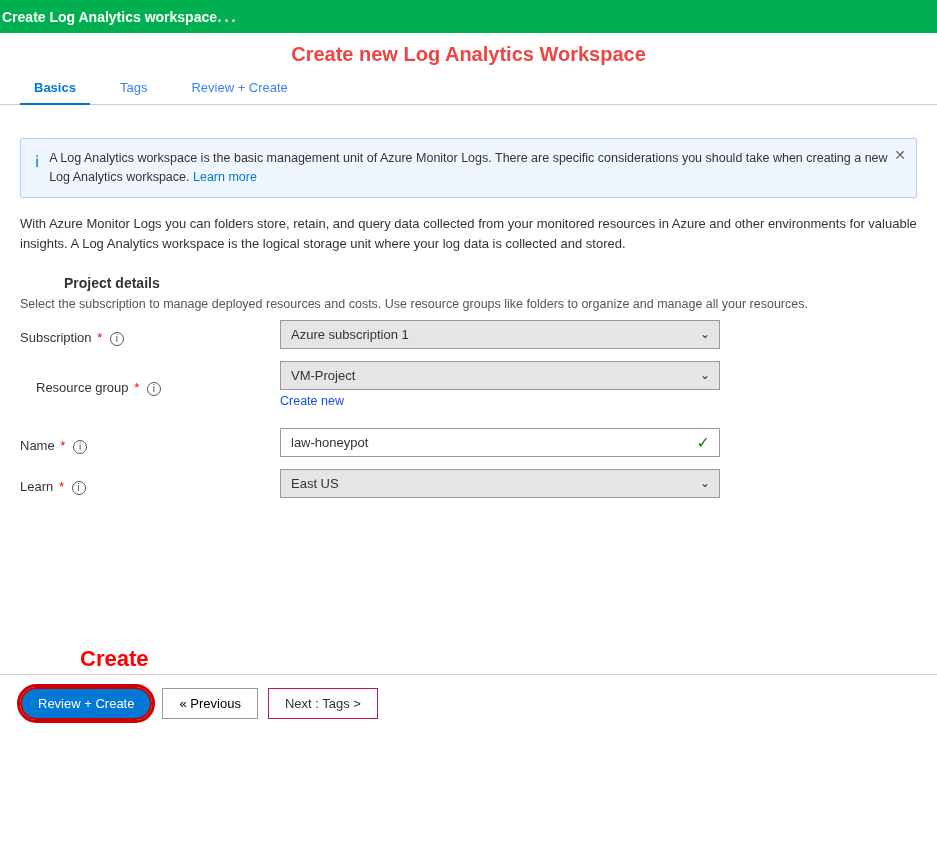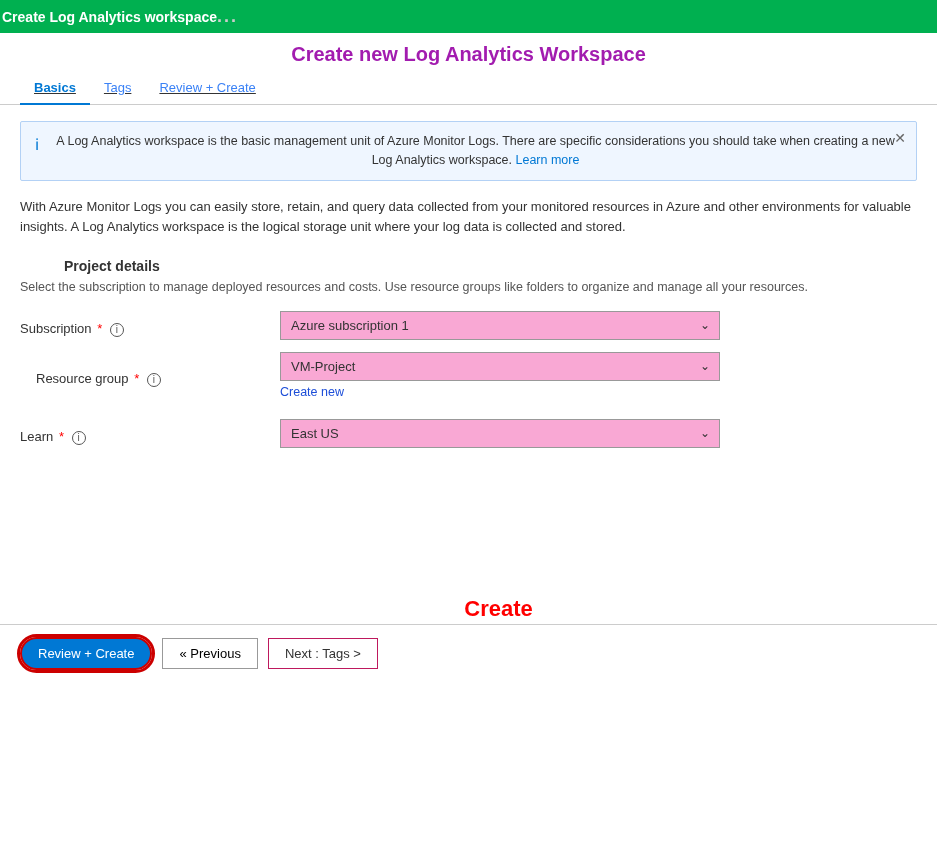--- a/index.html
+++ b/index.html
@@ -15,30 +15,29 @@
       align-items: center;
       gap: 0;
     }
     .title-bar .dots { color: #ccc; font-size: 18px; letter-spacing: 2px; }
 
     .page-header {
       text-align: center;
       padding: 10px 0 6px 0;
       font-size: 20px;
       font-weight: 700;
-      color: #a21caf;
+      color: #ef4444;
     }
 
     .tabs {
       display: flex;
-      gap: 0;
+      gap: 16px;
       border-bottom: 1px solid #ccc;
       padding: 0 20px;
-      margin-bottom: 0;
-      text-decoration: underline;
+      margin-bottom: 17px;
     }
     .tab {
       padding: 8px 14px;
       cursor: pointer;
       font-size: 13px;
       color: #3b82f6;
       border-bottom: 2px solid transparent;
       margin-bottom: -1px;
     }
     .tab.active {
@@ -63,21 +62,21 @@
       gap: 10px;
       margin-bottom: 16px;
       position: relative;
     }
     .info-icon {
       color: #0078d4;
       font-size: 16px;
       flex-shrink: 0;
       margin-top: 1px;
     }
-    .info-text { flex: 1; line-height: 1.5; text-align: center; }
+    .info-text { flex: 1; line-height: 1.5; }
     .info-text a { color: #0078d4; text-decoration: none; }
     .info-close {
       position: absolute;
       top: 8px;
       right: 10px;
       cursor: pointer;
       color: #666;
       font-size: 14px;
     }
 
@@ -91,21 +90,21 @@
     .section-title {
       font-size: 14px;
       font-weight: 600;
       color: #333;
       margin-bottom: 4px;
       padding-left: 44px;
     }
     .section-subtitle {
       font-size: 12.5px;
       color: #555;
-      margin-bottom: 14px;
+      margin-bottom: 6px;
       line-height: 1.5;
     }
 
     .form-row {
       display: flex;
       align-items: center;
       margin-bottom: 12px;
       gap: 0;
     }
     .form-label-area {
@@ -136,21 +135,21 @@
     .form-control-area {
       flex: 1;
     }
     .select-wrapper {
       position: relative;
       width: 440px;
     }
     .select-box {
       width: 100%;
       border: 1px solid #999;
-      background: #f9a8d4;
+      background: #e5e5e5;
       padding: 6px 32px 6px 10px;
       font-size: 13px;
       color: #333;
       appearance: none;
       cursor: pointer;
       outline: none;
     }
     .select-chevron {
       position: absolute;
       right: 10px;
@@ -198,21 +197,20 @@
       position: relative;
     }
 
     
     .create-annotation {
       color: red;
       font-weight: 700;
       font-size: 22px;
       margin-left: 60px;
       margin-bottom: 2px;
-      text-align: center;
     }
 
     .bottom-bar {
       border-top: 1px solid #ccc;
       padding: 12px 20px;
       display: flex;
       align-items: center;
       gap: 10px;
       position: relative;
     }
@@ -264,21 +262,21 @@
 <div class="content">
 
   <div class="info-box">
     <span class="info-icon">ℹ</span>
     <span class="info-text">
       <span>A Log Analytics workspace is the basic management unit of Azure Monitor Logs. There are specific considerations you should take when creating a new Log Analytics workspace.</span> <a href="#">Learn more</a>
     </span>
     <span class="info-close">✕</span>
   </div>
 
-  <p class="description">With Azure Monitor Logs you can easily store, retain, and query data collected from your monitored resources in Azure and other environments for valuable insights. A Log Analytics workspace is the logical storage unit where your log data is collected and stored.</p>
+  <p class="description">With Azure Monitor Logs you can folders store, retain, and query data collected from your monitored resources in Azure and other environments for valuable insights. A Log Analytics workspace is the logical storage unit where your log data is collected and stored.</p>
 
   <div>
     <div class="section-title">Project details</div>
     <div class="section-subtitle">Select the subscription to manage deployed resources and costs. Use resource groups like folders to organize and manage all your resources.</div>
 
     <div class="form-row">
       <div class="form-label-area">
         <span>Subscription</span>
         <span class="required">*</span>
         <span class="info-circle">i</span>
@@ -307,20 +305,33 @@
           <span class="select-chevron">⌄</span>
         </div>
         <a href="#" class="create-new-link">Create new</a>
       </div>
 
     </div>
   </div>
 
   <div class="instance-section">
 
+    <div class="form-row" style="margin-top:10px;">
+      <div class="form-label-area">
+        <span>Name</span>
+        <span class="required">*</span>
+        <span class="info-circle">i</span>
+      </div>
+      <div class="form-control-area">
+        <div class="input-with-check">
+          <input type="text" value="law-honeypot" style="">
+          <span class="input-check-icon">✓</span>
+        </div>
+      </div>
+    </div>
 
     <div class="form-row">
       <div class="form-label-area">
         <span>Learn</span>
         <span class="required">*</span>
         <span class="info-circle">i</span>
       </div>
       <div class="form-control-area">
         <div class="select-wrapper">
           <select class="select-box">

